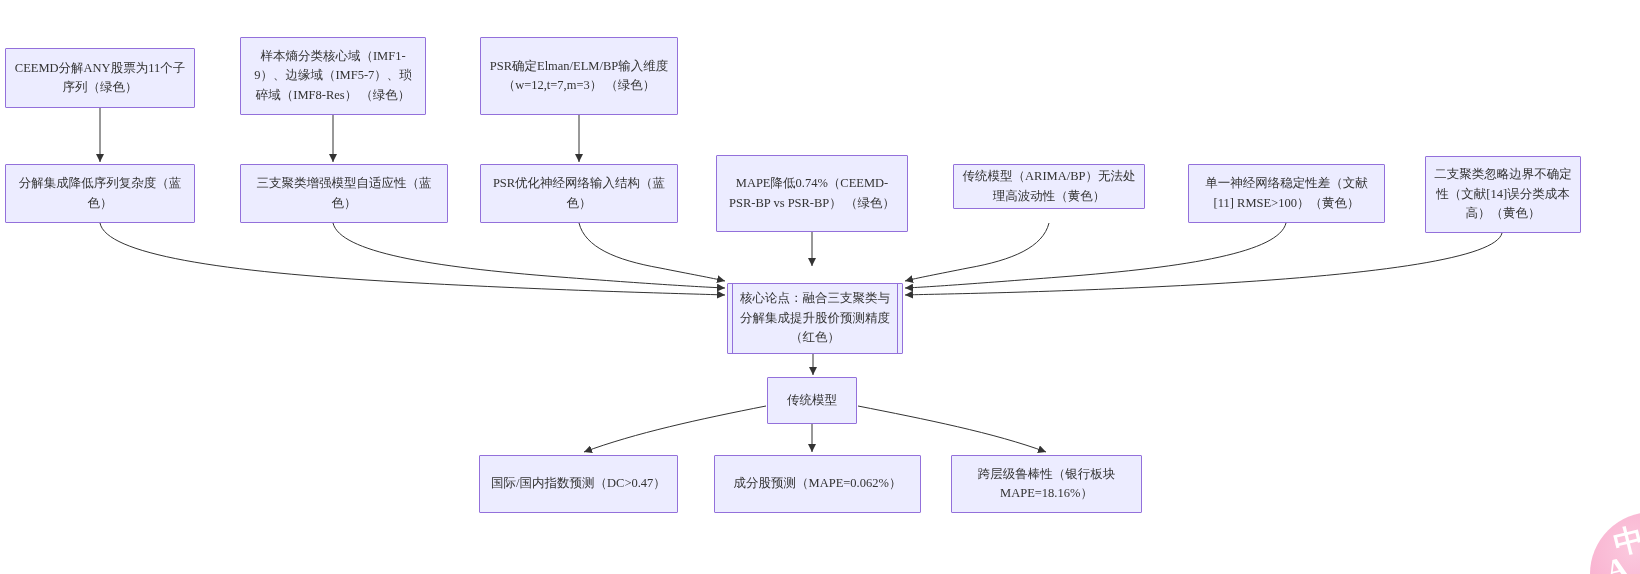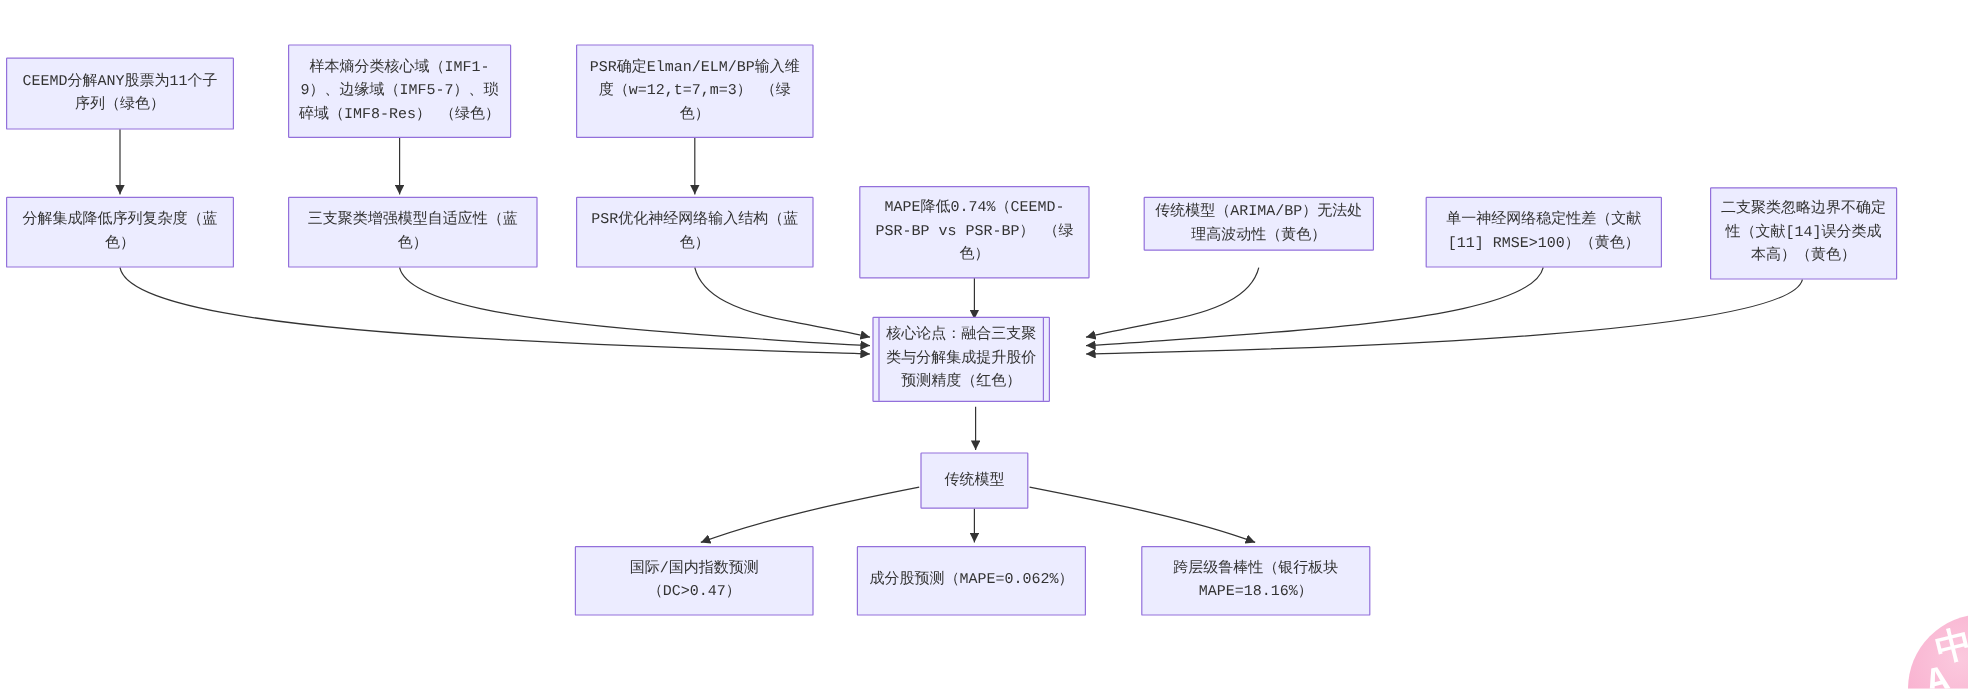--- a/index.html
+++ b/index.html
@@ -1,19 +1,19 @@
 <!DOCTYPE html>
 <html style="--background: #ffffff; --node_fill: #ececff; --node_border: #9370db; --edge_color: #333333; --text_color: #333333; --badge_pink: #f8a5c8; --badge_text: #ffffff;"><head>
 <meta charset="utf-8">
 <style>
   html,body { margin:0; padding:0; background:#fff; }
   .canvas {
     position:relative; width:1640px; height:574px;
     background:var(--background,#fff); overflow:hidden;
-    font-family:Liberation Mono, monospace;
+    font-family:Liberation Serif, serif;
   }
   .edges { position:absolute; left:0; top:0; z-index:2; pointer-events:none; }
   .edge { fill:none; stroke:var(--edge_color,#333); stroke-width:1; }
   .node {
     position:absolute; z-index:1; box-sizing:border-box;
     background:var(--node_fill,#ececff);
     border:1px solid var(--node_border,#9370db);
     color:var(--text_color,#333);
     font-size:12.5px; line-height:1.55; text-align:center;
     display:flex; align-items:center; justify-content:center;
@@ -69,34 +69,34 @@
   <div class="node" style="left:953px;top:164px;width:192px;height:45px">
     <span class="lbl">传统模型（ARIMA/BP）无法处理高波动性（黄色）</span>
   </div>
   <div class="node" style="left:1188px;top:164px;width:197px;height:59px">
     <span class="lbl">单一神经网络稳定性差（文献[11] RMSE&gt;100）（黄色）</span>
   </div>
   <div class="node" style="left:1425px;top:156px;width:156px;height:77px">
     <span class="lbl">二支聚类忽略边界不确定性（文献[14]误分类成本高）（黄色）</span>
   </div>
 
-  <div class="node core" style="left:727px;top:264px;width:148px;height:71px">
+  <div class="node core" style="left:727px;top:283px;width:176px;height:71px">
     <span class="side-line left"></span>
     <span class="lbl">核心论点：融合三支聚类与分解集成提升股价预测精度（红色）</span>
     <span class="side-line right"></span>
   </div>
 
   <div class="node" style="left:767px;top:377px;width:90px;height:47px">
     <span class="lbl">传统模型</span>
   </div>
 
   <div class="node" style="left:479px;top:455px;width:199px;height:58px">
     <span class="lbl">国际/国内指数预测（DC&gt;0.47）</span>
   </div>
-  <div class="node" style="left:714px;top:455px;width:191px;height:58px">
+  <div class="node" style="left:714px;top:455px;width:207px;height:58px">
     <span class="lbl">成分股预测（MAPE=0.062%）</span>
   </div>
   <div class="node" style="left:951px;top:455px;width:191px;height:58px">
     <span class="lbl">跨层级鲁棒性（银行板块 MAPE=18.16%）</span>
   </div>
 
   <svg class="edges" width="1640" height="574">
     <defs>
       <marker id="arrow" viewBox="0 0 10 10" refX="10" refY="5" markerWidth="8" markerHeight="8" orient="auto-start-reverse">
         <path d="M0,0 L10,5 L0,10 z" style="fill:var(--edge_color,#333)"></path>

